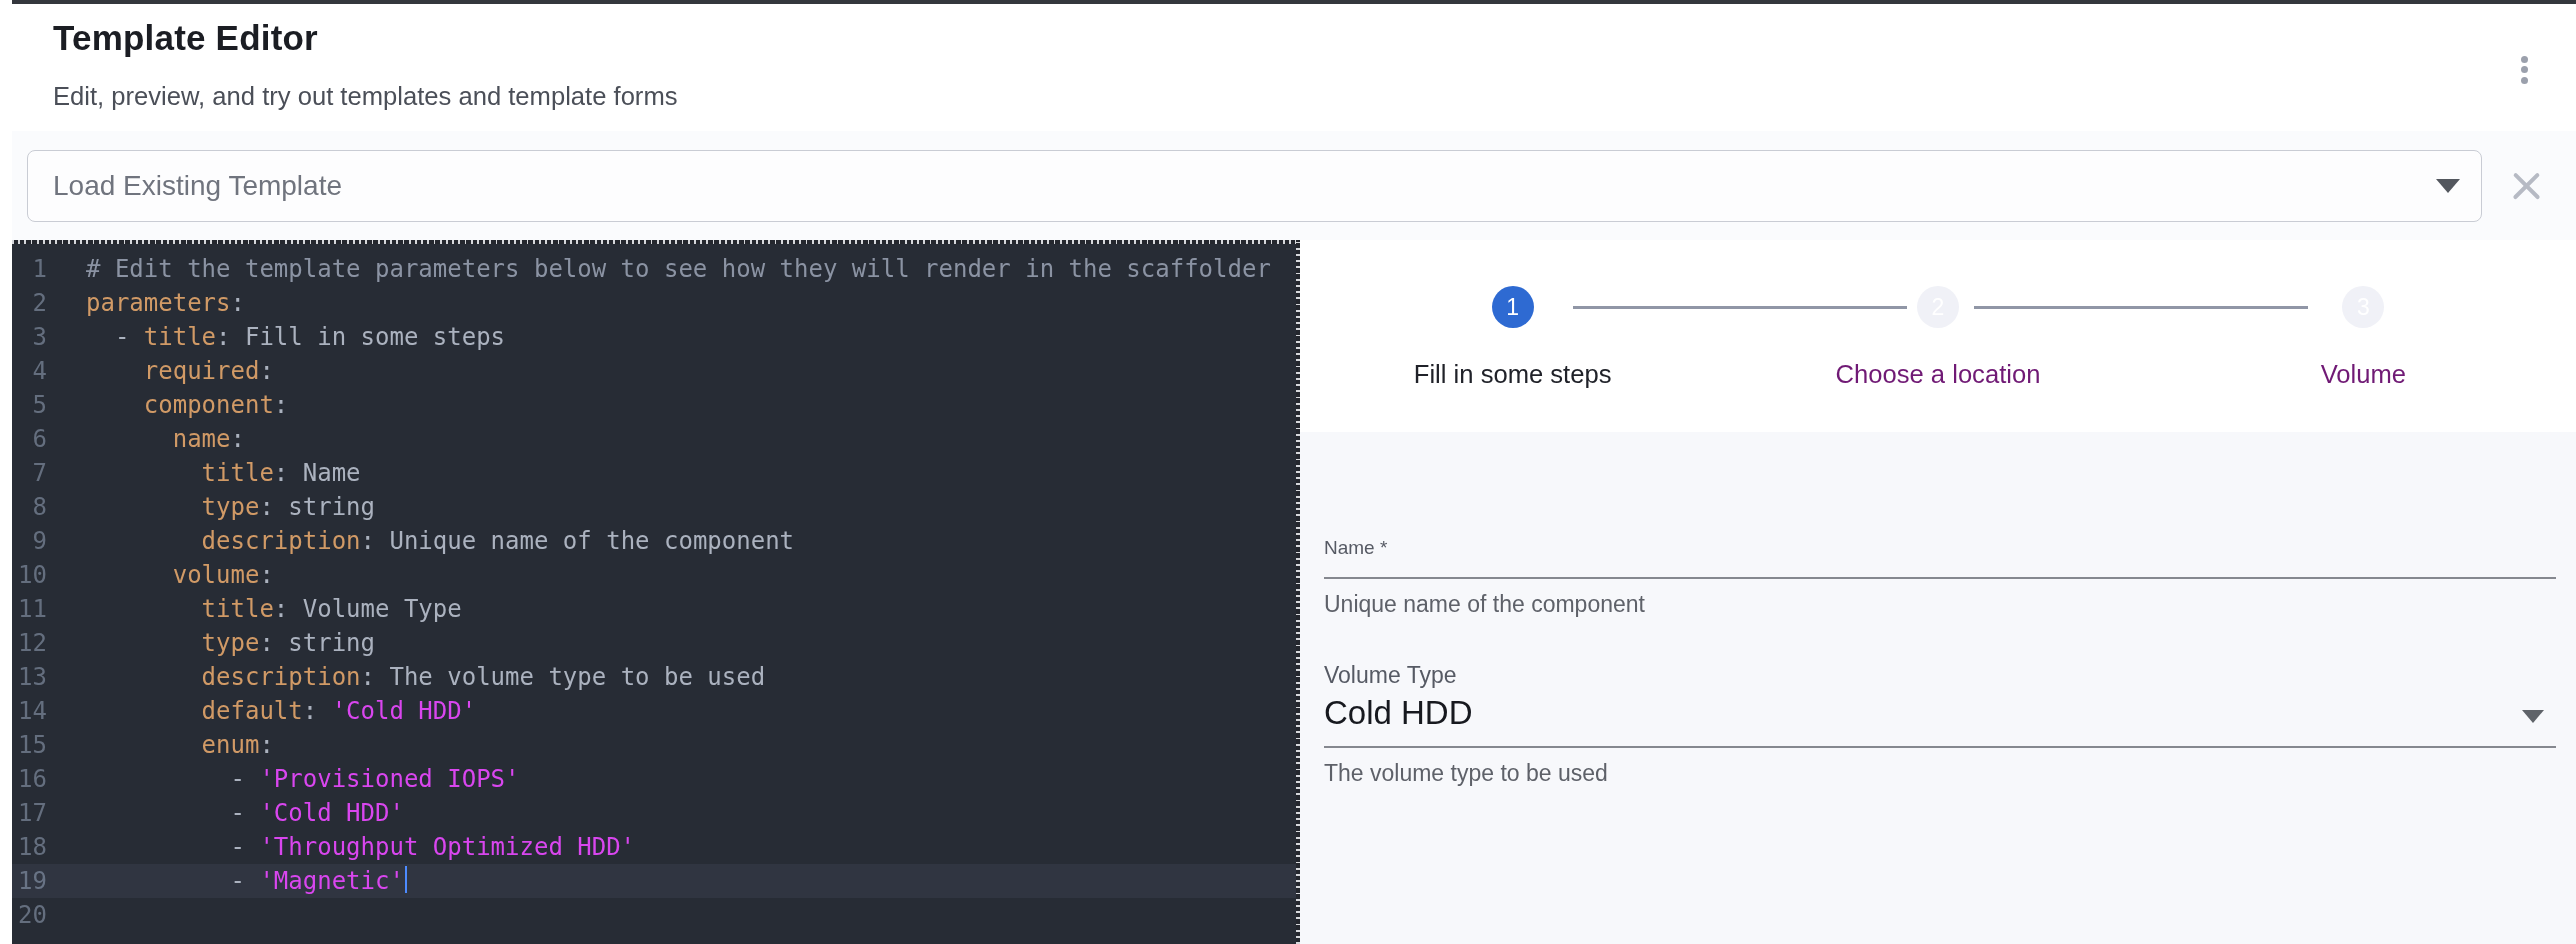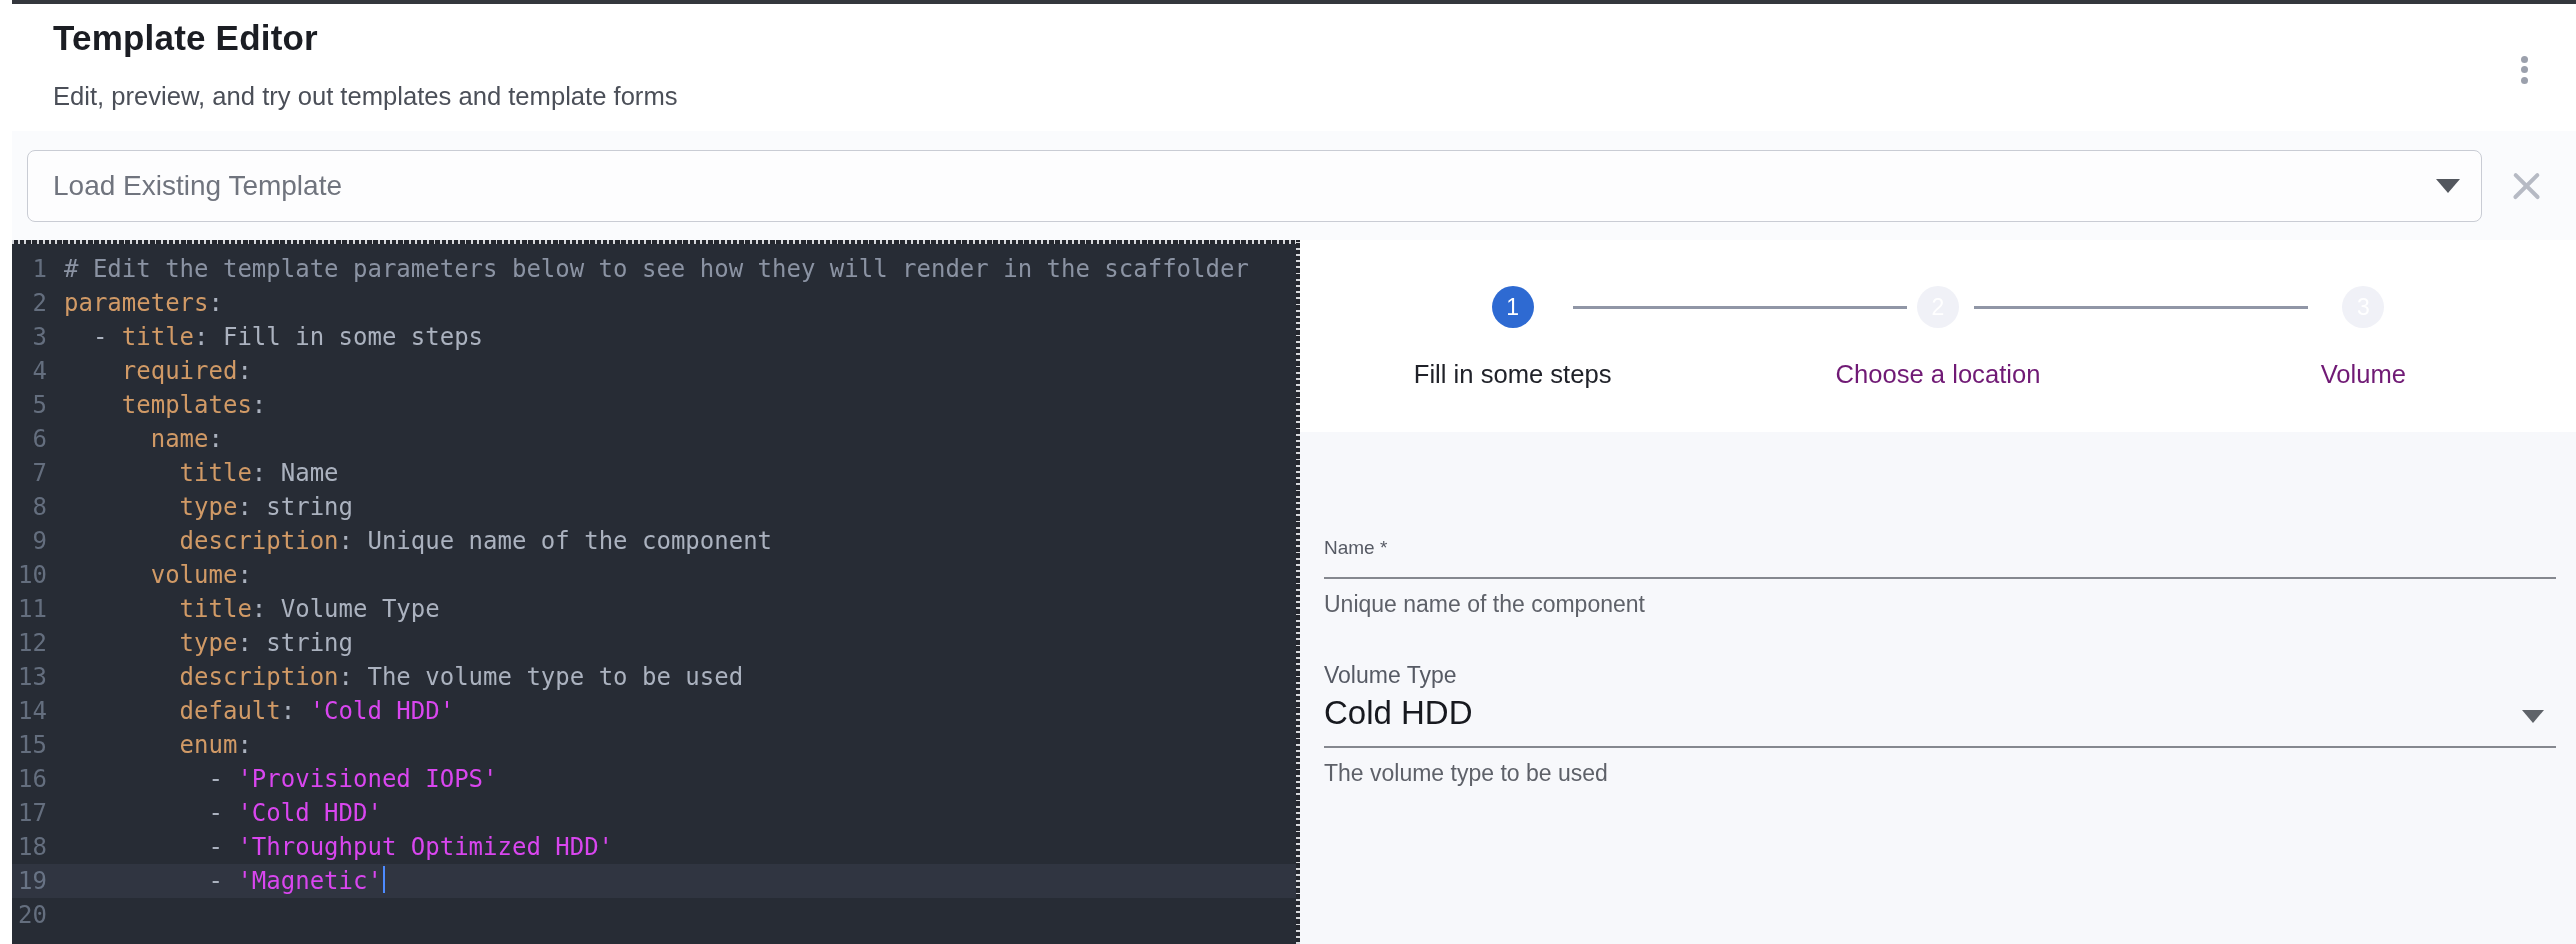--- a/index.html
+++ b/index.html
@@ -71,21 +71,21 @@
   .handle-top {
     position:absolute; left:0; top:0; width:1288px; height:4.4px;
     background:repeating-linear-gradient(90deg,#d6d8dc 0 1.8px,#24272e 1.8px 6.2px);
   }
   .handle-right {
     position:absolute; left:1284px; top:0; width:4.4px; height:704px;
     background:repeating-linear-gradient(0deg,#d6d8dc 0 1.8px,#24272e 1.8px 6.2px);
     cursor:col-resize;
   }
   .code-area { position:absolute; left:0; top:11.5px; width:1284px; }
-  .code-row { position:relative; height:34px; line-height:34px; white-space:pre; padding-left:52px; overflow:hidden; }
+  .code-row { position:relative; height:34px; line-height:34px; white-space:pre; padding-left:74px; overflow:hidden; }
   .code-row.active-row { background:rgba(170,187,221,0.07); }
   .gutter { position:absolute; left:0; top:11.5px; width:35px; text-align:right; }
   .gutter .ln { height:34px; line-height:34px; color:#646e7e; }
   .tok-comment { color:#8b93a3; }
   .tok-key     { color:#d19a66; }
   .tok-punct   { color:#abb2bf; }
   .tok-text    { color:#abb2bf; }
   .tok-string  { color:#d946ef; }
   .cursor {
     display:inline-block; width:2.6px; height:26.5px; background:#4d8bff;
@@ -188,21 +188,21 @@
           <div class="ln">17</div>
           <div class="ln">18</div>
           <div class="ln">19</div>
           <div class="ln">20</div>
         </div>
       <div class="code-area">
           <div class="code-row"><span class="tok-comment"># Edit the template parameters below to see how they will render in the scaffolder</span></div>
           <div class="code-row"><span class="tok-key">parameters</span><span class="tok-punct">:</span></div>
           <div class="code-row"><span class="tok-text">  - </span><span class="tok-key">title</span><span class="tok-punct">:</span><span class="tok-text"> Fill in some steps</span></div>
           <div class="code-row"><span class="tok-text">    </span><span class="tok-key">required</span><span class="tok-punct">:</span></div>
-          <div class="code-row"><span class="tok-text">    </span><span class="tok-key">templates</span><span class="tok-punct">:</span></div>
+          <div class="code-row"><span class="tok-text">    </span><span class="tok-key">component</span><span class="tok-punct">:</span></div>
           <div class="code-row"><span class="tok-text">      </span><span class="tok-key">name</span><span class="tok-punct">:</span></div>
           <div class="code-row"><span class="tok-text">        </span><span class="tok-key">title</span><span class="tok-punct">:</span><span class="tok-text"> Name</span></div>
           <div class="code-row"><span class="tok-text">        </span><span class="tok-key">type</span><span class="tok-punct">:</span><span class="tok-text"> string</span></div>
           <div class="code-row"><span class="tok-text">        </span><span class="tok-key">description</span><span class="tok-punct">:</span><span class="tok-text"> Unique name of the component</span></div>
           <div class="code-row"><span class="tok-text">      </span><span class="tok-key">volume</span><span class="tok-punct">:</span></div>
           <div class="code-row"><span class="tok-text">        </span><span class="tok-key">title</span><span class="tok-punct">:</span><span class="tok-text"> Volume Type</span></div>
           <div class="code-row"><span class="tok-text">        </span><span class="tok-key">type</span><span class="tok-punct">:</span><span class="tok-text"> string</span></div>
           <div class="code-row"><span class="tok-text">        </span><span class="tok-key">description</span><span class="tok-punct">:</span><span class="tok-text"> The volume type to be used</span></div>
           <div class="code-row"><span class="tok-text">        </span><span class="tok-key">default</span><span class="tok-punct">:</span><span class="tok-text"> </span><span class="tok-string">'Cold HDD'</span></div>
           <div class="code-row"><span class="tok-text">        </span><span class="tok-key">enum</span><span class="tok-punct">:</span></div>

